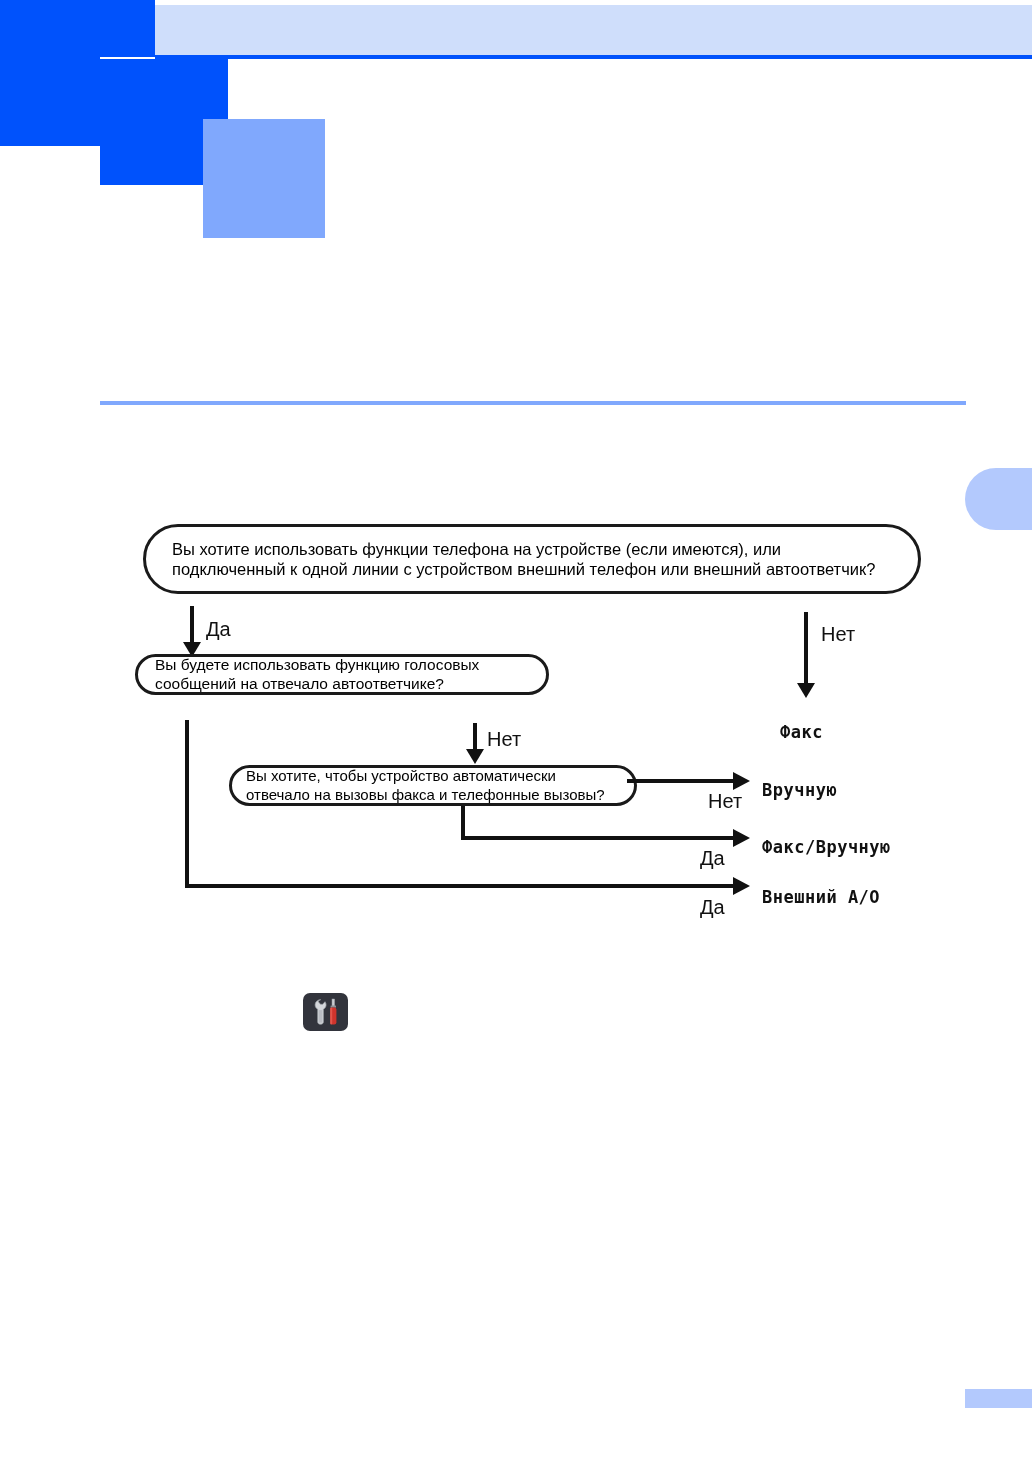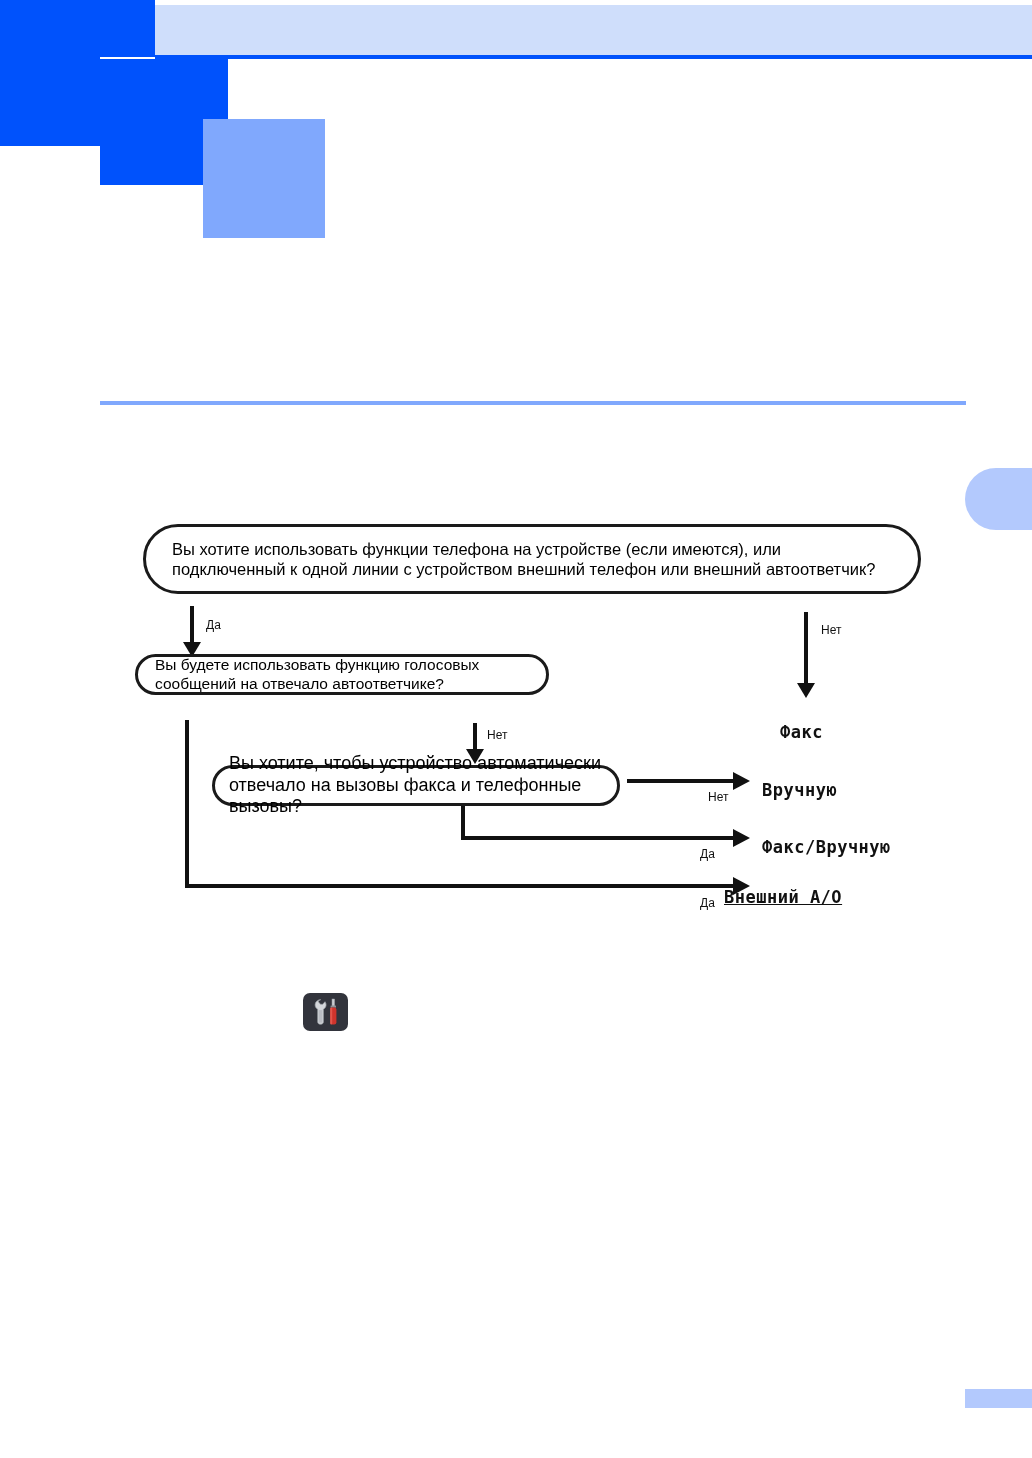--- a/index.html
+++ b/index.html
@@ -106,25 +106,25 @@
     font-size: 16.5px;
   }
   #node-voice {
     left: 135px; top: 654px;
     width: 414px; height: 41px;
     border-radius: 21px;
     padding-left: 17px;
     font-size: 15.5px;
   }
   #node-auto {
-    left: 212px; top: 765px;
+    left: 229px; top: 765px;
     width: 408px; height: 41px;
     border-radius: 21px;
     padding-left: 14px;
-    font-size: 18px;
+    font-size: 15px;
   }
 
   
   .vline {
     position: absolute;
     width: 4px;
     background: #111111;
   }
   .hline {
     position: absolute;
@@ -141,21 +141,21 @@
   .arrow-right {
     position: absolute;
     width: 0; height: 0;
     border-top: 9px solid transparent;
     border-bottom: 9px solid transparent;
     border-left: 17px solid #111111;
   }
 
   .edge-label {
     position: absolute;
-    font-size: 12px;
+    font-size: 20px;
     color: #111;
     white-space: nowrap;
   }
 
   .outcome {
     position: absolute;
     font-family: "DejaVu Sans Mono", monospace;
     font-weight: bold;
     font-size: 17px;
     letter-spacing: 0.5px;
@@ -226,21 +226,21 @@
   <div class="vline" style="left:461px; top:806px; height:34px;"></div>
   <div class="hline" style="left:461px; top:836px; width:278px;"></div>
   <div class="arrow-right" style="left:733px; top:829px;"></div>
   <div class="edge-label" style="left:700px; top:847px;">Да</div>
   <div class="outcome" style="left:762px; top:825px;">Факс/Вручную</div>
 
   <div class="vline" style="left:185px; top:720px; height:167px;"></div>
   <div class="hline" style="left:185px; top:884px; width:554px;"></div>
   <div class="arrow-right" style="left:733px; top:877px;"></div>
   <div class="edge-label" style="left:700px; top:896px;">Да</div>
-  <div class="outcome" style="left:724px; top:875px;text-decoration:underline;">Внешний А/О</div>
+  <div class="outcome" style="left:762px; top:875px;">Внешний А/О</div>
 
 </div>
 
 <div class="tools-icon">
   <svg width="45" height="38" viewBox="0 0 45 38" xmlns="http://www.w3.org/2000/svg" aria-hidden="true">
 
     <g transform="translate(11.5,6.5)">
       <path d="M6.2 0.2 C3.0 0.2 0.6 2.5 0.6 5.4 C0.6 7.2 1.6 8.8 3.2 9.7 L3.2 22.5 C3.2 23.7 4.2 24.7 5.5 24.7 L6.6 24.7 C7.9 24.7 8.9 23.7 8.9 22.5 L8.9 9.7 C10.5 8.8 11.6 7.2 11.6 5.4 C11.6 4.2 11.2 3.1 10.5 2.2 L8.2 4.8 L6.0 4.8 L3.8 2.2 C4.4 1.0 5.2 0.3 6.2 0.2 Z" fill="#d4d6da" stroke="#9a9da3" stroke-width="0.7"></path>
       <rect x="4.2" y="10.6" width="3.7" height="12.6" fill="#b9bcc2"></rect>
     </g>

